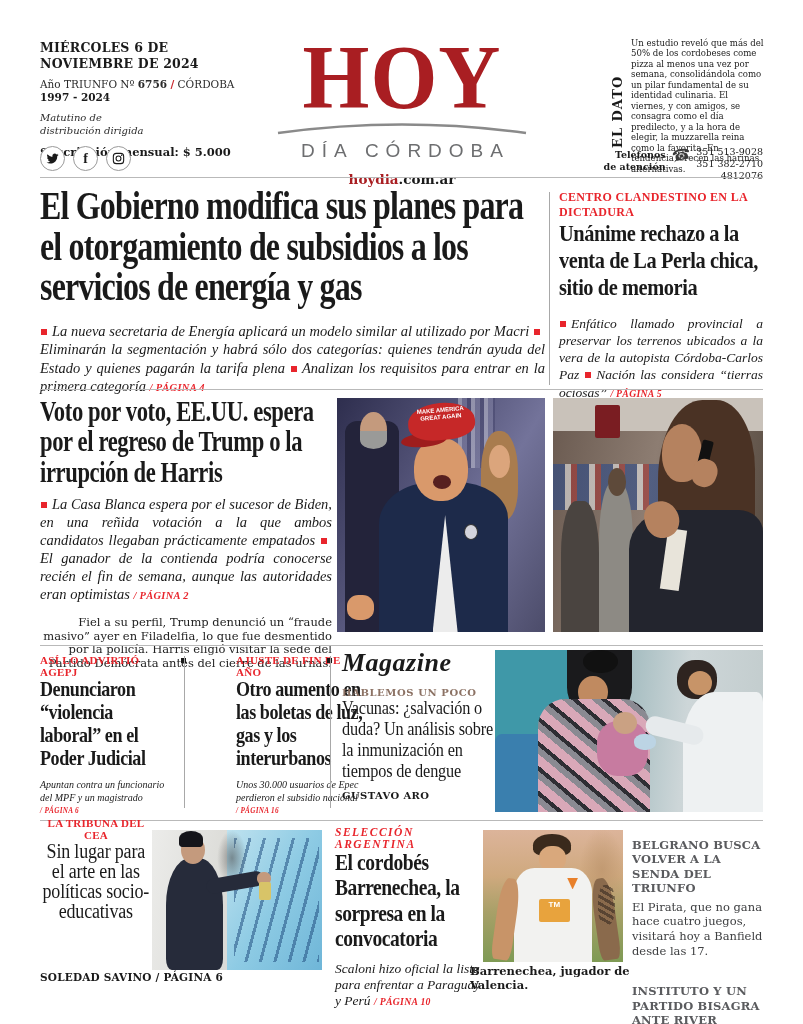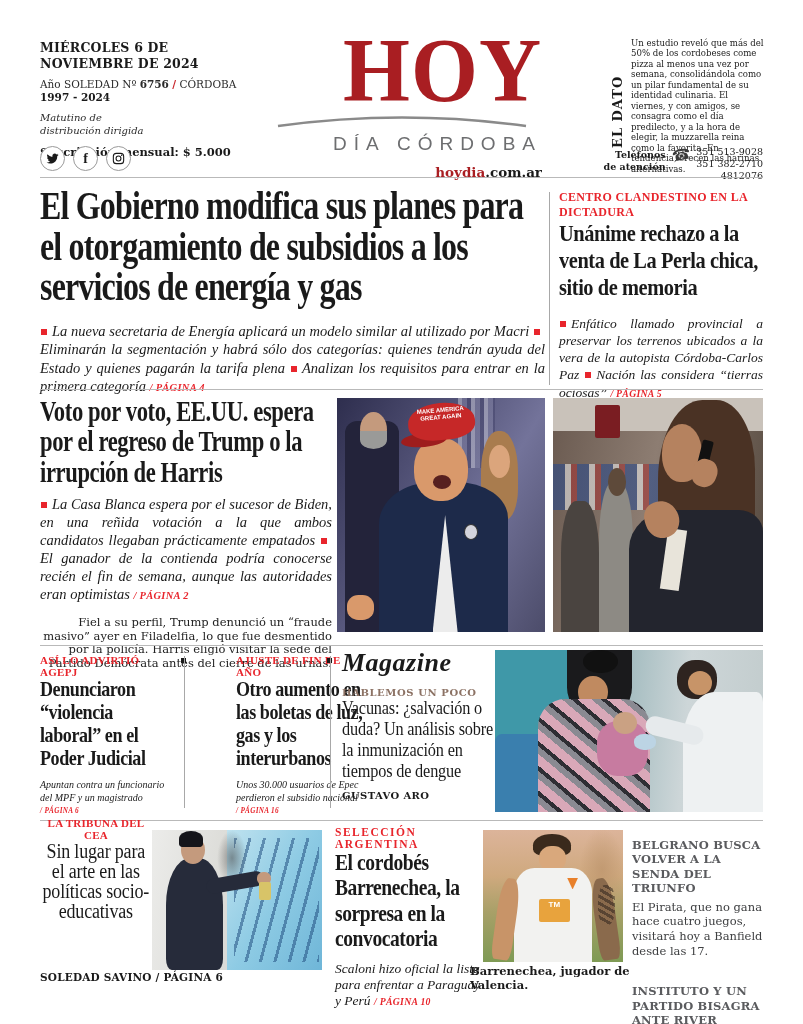--- a/index.html
+++ b/index.html
@@ -20,21 +20,21 @@
   .m-ed b{font-weight:bold;}
   .m-slash{color:#c9252b;font-weight:bold;}
   .m-years{font-size:10.5px;font-weight:bold;margin-top:1px;}
   .m-mat{font-size:10px;font-style:italic;margin-top:8px;line-height:1.3;color:#2b2b2b;}
   .m-sub{font-size:11.5px;font-weight:bold;margin-top:8px;}
   .social{position:absolute;left:40px;top:146px;display:flex;gap:8px;}
   .soc{width:23px;height:23px;border:1px solid #9a9a9a;border-radius:50%;display:flex;align-items:center;justify-content:center;color:#1a1a1a;background:#fff;}
   .soc svg{display:block;}
   .soc .fb{font-family:"Liberation Serif",serif;font-weight:bold;font-size:14px;line-height:1;}
 
-  .mast-center{position:absolute;left:262px;top:31px;width:280px;text-align:right;}
+  .mast-center{position:absolute;left:262px;top:38px;width:280px;text-align:center;}
   .logo-hoy{font-family:"Liberation Serif",serif;font-weight:900;font-size:86px;line-height:.95;color:#a91e22;letter-spacing:1px;transform:scaleY(1.05);}
   .logo-arc{margin:2px auto 0;display:block;}
   .logo-sub{font-family:"Liberation Sans",sans-serif;font-size:19px;color:#6d6e70;letter-spacing:7px;margin-top:4px;text-indent:7px;}
   .logo-site{font-size:13.5px;font-weight:bold;margin-top:9px;font-family:"DejaVu Serif",serif;}
   .logo-site .red{color:#a91e22;}
 
   .eldato{position:absolute;left:610px;top:38px;width:154px;display:flex;gap:6px;}
   .eldato-label{writing-mode:vertical-rl;transform:rotate(180deg);font-family:"DejaVu Serif",serif;font-weight:bold;font-size:13px;letter-spacing:1px;height:110px;}
   .eldato-text{font-family:"DejaVu Serif",serif;font-size:8.6px;line-height:1.22;color:#222;width:140px;}
   .phones{position:absolute;right:40px;top:146px;display:flex;align-items:flex-start;gap:6px;font-family:"DejaVu Serif",serif;}
@@ -81,41 +81,41 @@
   .mag-word{font-family:"Liberation Serif",serif;font-weight:900;font-style:italic;font-size:26px;letter-spacing:.5px;}
   .mag-kick{color:#8c7264;font-weight:bold;font-size:10px;letter-spacing:.6px;margin-top:9px;font-family:"DejaVu Serif",serif;}
   .mag-hl{font-size:18.5px;line-height:1.14;width:172px;transform:scaleX(.88);font-weight:normal;margin-top:5px;letter-spacing:-.2px;}
   .mag-by{font-size:10px;font-weight:bold;margin-top:8px;font-family:"DejaVu Serif",serif;letter-spacing:.4px;}
 
   
   .col-tribuna{position:absolute;left:40px;top:817px;width:112px;text-align:center;}
   .trib-hl{font-size:20px;line-height:1.0;width:124px;transform:scaleX(.9);font-weight:normal;margin-top:6px;letter-spacing:-.2px;}
   .trib-by{position:absolute;left:40px;top:971px;width:290px;font-size:10.5px;font-weight:bold;font-family:"DejaVu Serif",serif;letter-spacing:.2px;}
   .col-selec{position:absolute;left:335px;top:826px;width:146px;}
-  .selec-kick{letter-spacing:1.5px;font-size:11.5px;}
+  .selec-kick{letter-spacing:1.5px;font-size:11.5px;font-style:italic;}
   .selec-hl{font-size:23px;line-height:1.1;width:172px;transform:scaleX(.85);margin-top:6px;}
   .selec-deck{font-size:13.5px;line-height:1.16;margin-top:10px;text-align:left;}
   .soccer-caption{position:absolute;left:470px;top:964px;width:175px;font-size:11.5px;font-weight:bold;font-family:"DejaVu Serif",serif;}
   .col-briefs{position:absolute;left:632px;top:838px;width:131px;font-family:"DejaVu Serif",serif;}
   .brief-title{font-size:11.5px;font-weight:bold;color:#5a5b5e;line-height:1.25;letter-spacing:.2px;}
   .brief-body{font-size:11.5px;color:#3f4042;line-height:1.28;margin-top:4px;}
   .brief+.brief{margin-top:26px;}
 </style>
 </head>
 <body>
 
 <div class="page">
 
   <div class="mast-left">
     <div class="m-date">
       <div>MIÉRCOLES 6 DE</div>
       <div>NOVIEMBRE DE 2024</div>
     </div>
     <div class="m-ed">
-      <span>Año SOLEDAD Nº</span>
+      <span>Año TRIUNFO Nº</span>
       <b>6756</b>
       <span class="m-slash">/</span>
       <span>CÓRDOBA</span>
     </div>
     <div class="m-years">1997 - 2024</div>
     <div class="m-mat">
       <div>Matutino de</div>
       <div>distribución dirigida</div>
     </div>
     <div class="m-sub">Suscripción mensual: $ 5.000</div>

